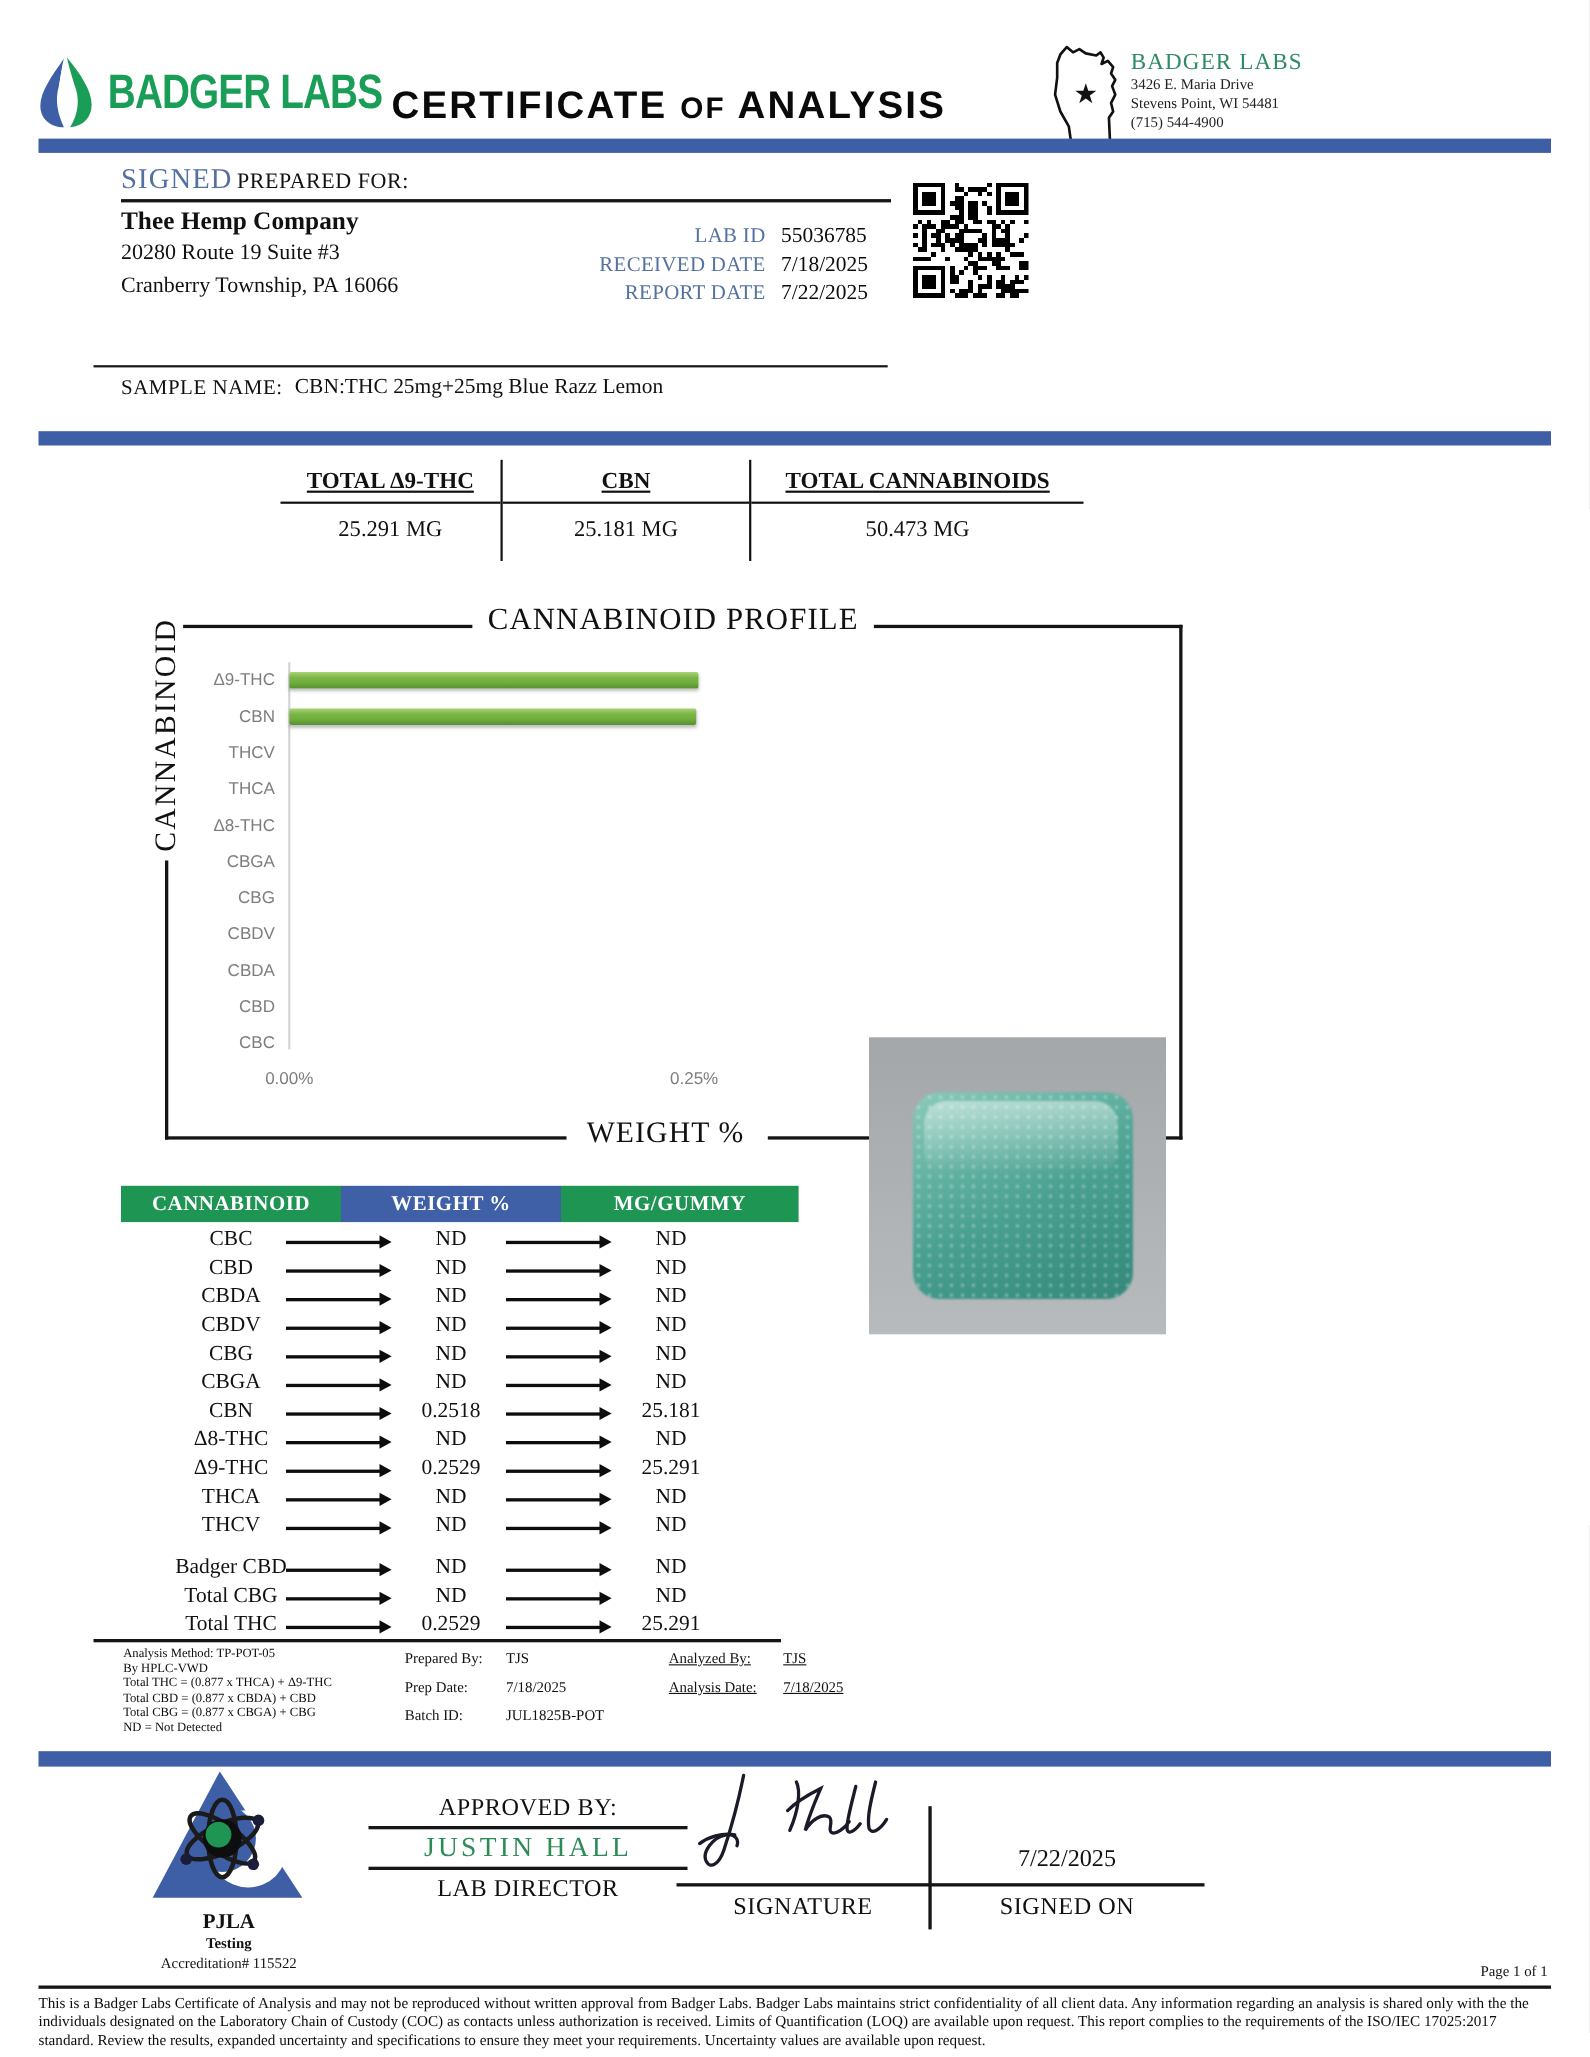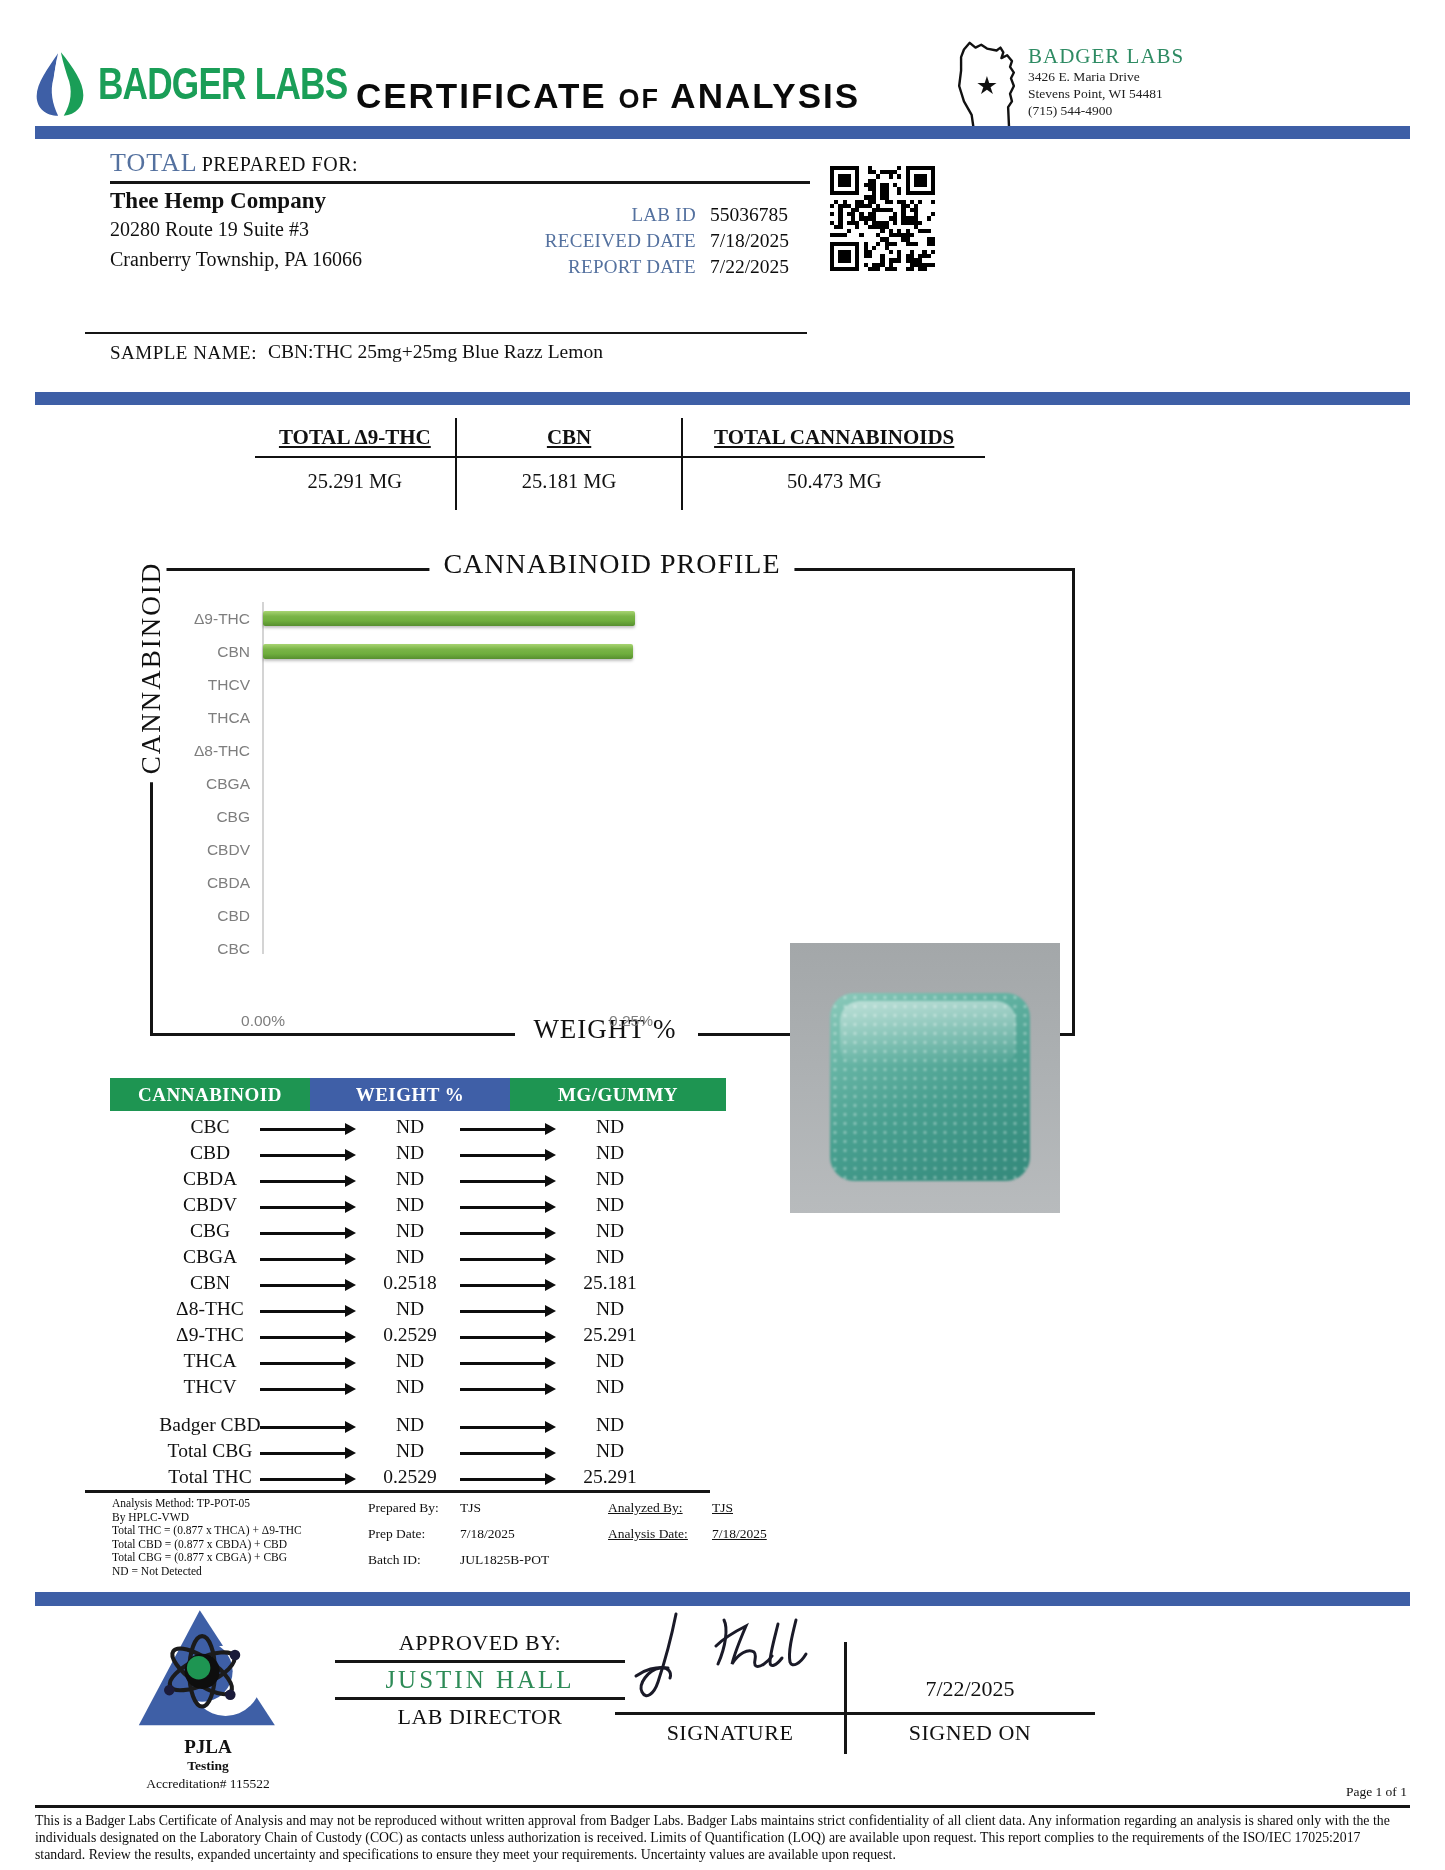--- a/index.html
+++ b/index.html
@@ -56,21 +56,21 @@
   .chart{position:absolute;left:140px;top:602px;}
   .crow{display:flex;align-items:center;height:33px;}
   .clbl{width:110px;text-align:right;padding-right:12px;font-family:"Liberation Sans",sans-serif;
         font-size:15.5px;color:#7e7e7e;}
   .cbararea{position:relative;width:740px;height:33px;}
   .cbar{position:absolute;left:1px;top:9px;height:15px;border-radius:2px;
         background:linear-gradient(to bottom,#a8d472 0%,#7ab447 35%,#6fae3d 65%,#578f2f 100%);
         box-shadow:0 2px 3px rgba(0,0,0,.25);}
   .yaxis{position:absolute;left:262px;top:602px;width:2px;height:352px;background:#d4d4d4;}
   .tick{position:absolute;top:972px;transform:translateX(-50%);font-family:"Liberation Sans",sans-serif;
-        font-size:15.5px;color:#7e7e7e;margin-top:40px;}
+        font-size:15.5px;color:#7e7e7e;}
 
   
   .thead{position:absolute;top:1078px;height:33px;display:flex;align-items:center;justify-content:center;
          color:#fff;font-weight:bold;font-size:19px;letter-spacing:.5px;}
   .thead.h1{left:110px;width:200px;background:#1e9552;}
   .thead.h2{left:310px;width:200px;background:#3f5fa7;}
   .thead.h3{left:510px;width:216px;background:#1e9552;}
   .trow{position:absolute;left:110px;width:600px;height:26px;}
   .tname{position:absolute;left:0;width:200px;text-align:center;font-size:19.5px;}
   .tval{position:absolute;width:200px;text-align:center;font-size:19.5px;}
@@ -152,21 +152,21 @@
   <div class="lab-block">
     <div class="lab-name">BADGER LABS</div>
     <div class="lab-line">3426 E. Maria Drive</div>
     <div class="lab-line">Stevens Point, WI 54481</div>
     <div class="lab-line">(715) 544-4900</div>
   </div>
 
   <div class="hbar" style="top:126px;"></div>
 
   <div class="rep-head">
-    <span class="rep-accent">TOTAL</span>
+    <span class="rep-accent">SIGNED</span>
     <span class="rep-rest"> PREPARED FOR:</span>
   </div>
   <div class="rep-underline"></div>
 
   <div class="client-name">Thee Hemp Company</div>
   <div class="client-line1">20280 Route 19 Suite #3</div>
   <div class="client-line2">Cranberry Township, PA 16066</div>
 
   <div class="mrow" style="top:204px;">
     <span class="mlabel">LAB ID</span>

